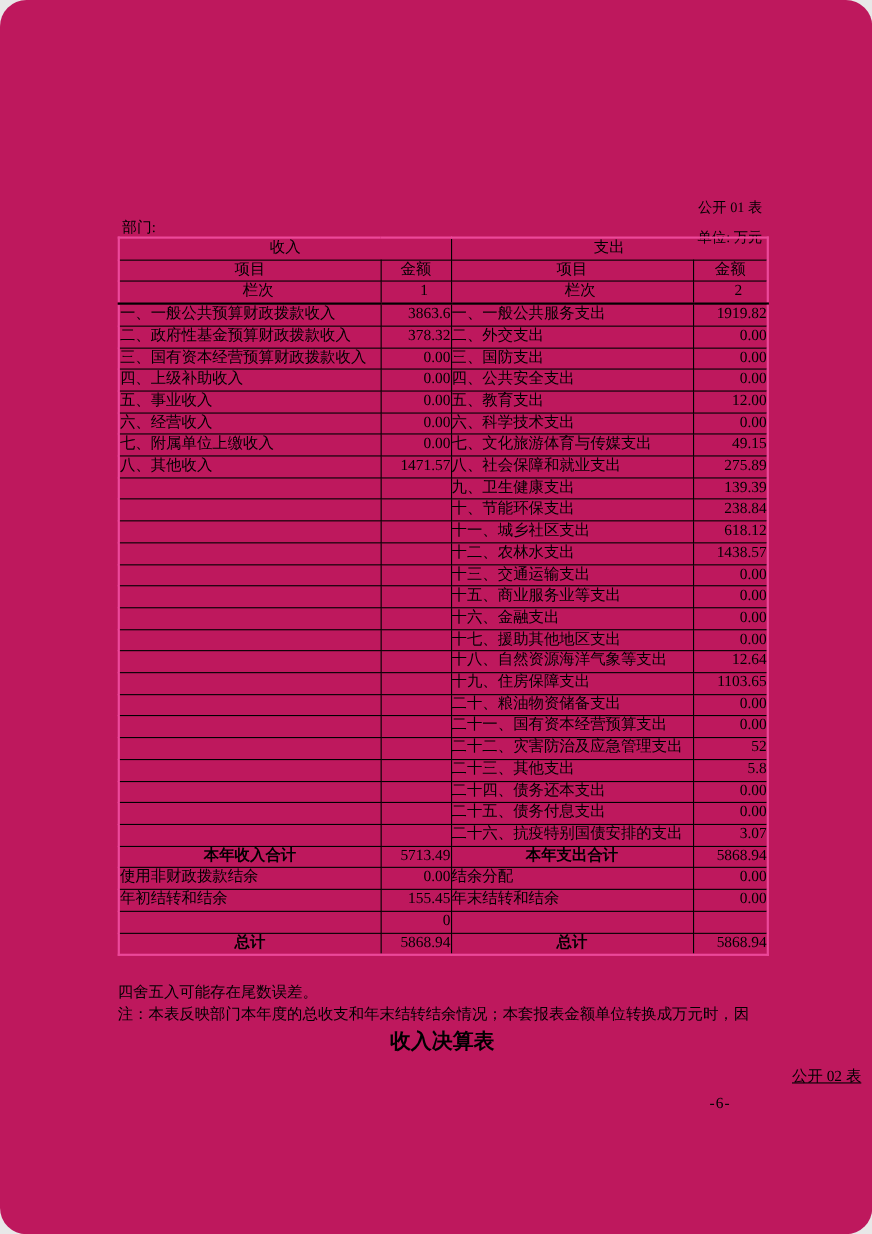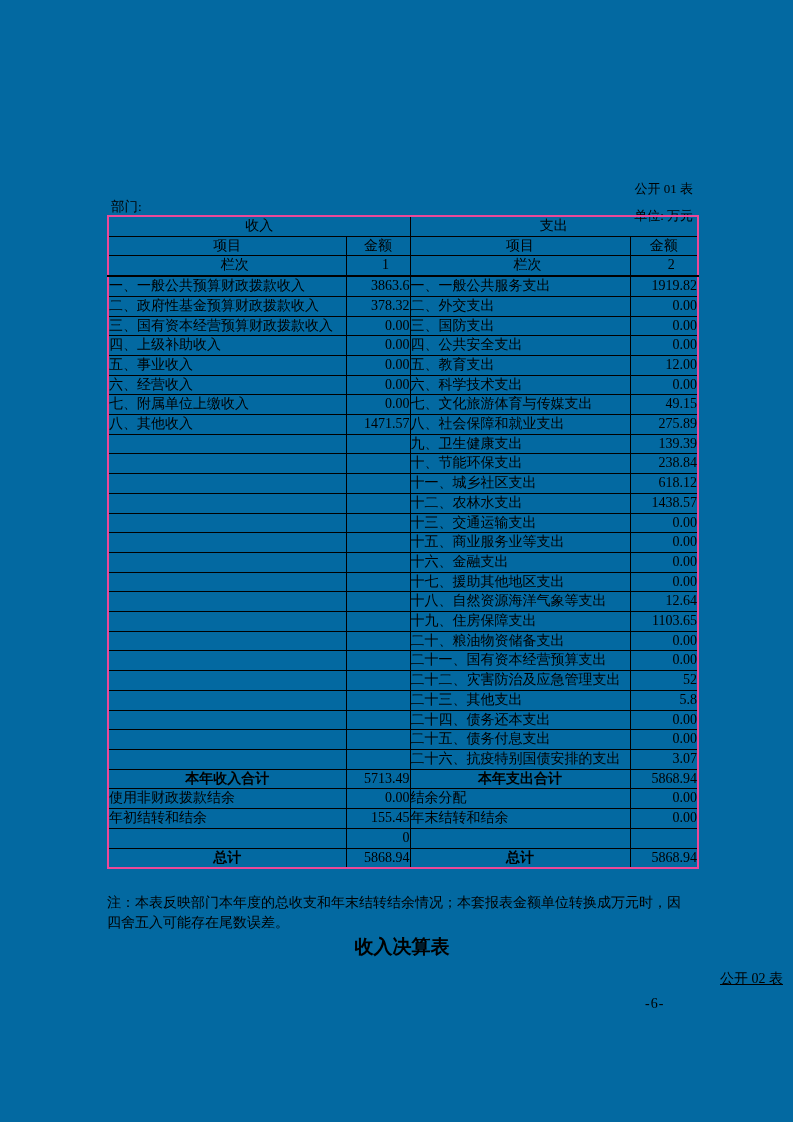--- a/index.html
+++ b/index.html
@@ -1,22 +1,23 @@
 <!DOCTYPE html>
 <html><head>
 <meta charset="utf-8">
 <style>
   html,body{margin:0;padding:0;background:#e8e8e8;}
   .page{
     position:relative;
     width:793px;height:1122px;
-    background:#0369a1;
+    background:#be185d;
     font-family:"Liberation Serif","DejaVu Serif",serif;
     color:#000;
     overflow:hidden;
+    border-radius:24px;
   }
   .abs{position:absolute;}
   .content-right{left:107px;width:586px;text-align:right;}
   .sheet-label-top{top:180px;font-size:13px;}
   .dept-label{left:111px;top:198px;font-size:13.5px;}
   .unit-label{top:207px;font-size:13px;}
 
   table.fin{
     position:absolute;left:107px;top:215px;
     width:590px;
@@ -264,22 +265,22 @@
         <tr>
           <td class="hdrc bold">总计</td>
           <td class="amt">5868.94</td>
           <td class="hdrc bold exp">总计</td>
           <td class="amt">5868.94</td>
         </tr>
       </tbody>
   </table>
 
   <div class="abs note">
+    <div>四舍五入可能存在尾数误差。</div>
     <div>注：本表反映部门本年度的总收支和年末结转结余情况；本套报表金额单位转换成万元时，因</div>
-    <div>四舍五入可能存在尾数误差。</div>
   </div>
 
   <div class="abs next-title">收入决算表</div>
 
   <div class="abs sheet-label-bottom">公开 02 表</div>
 
   <div class="abs page-number">-6-</div>
 
 </div>
 

